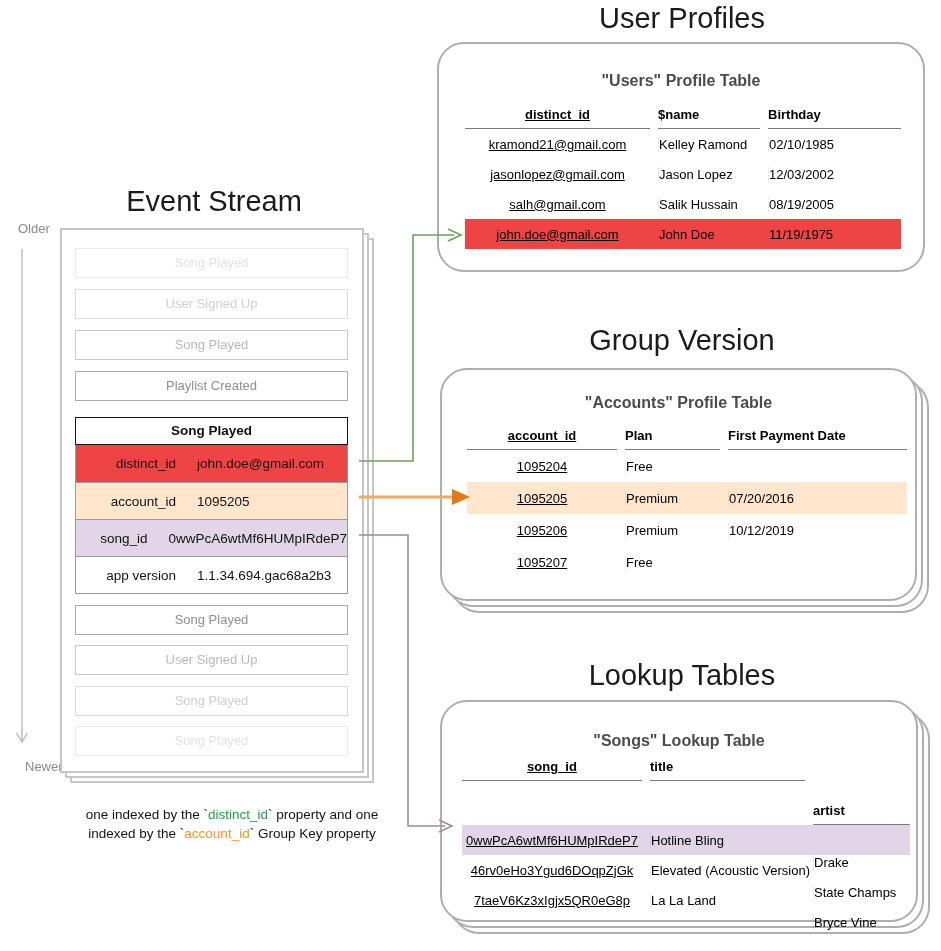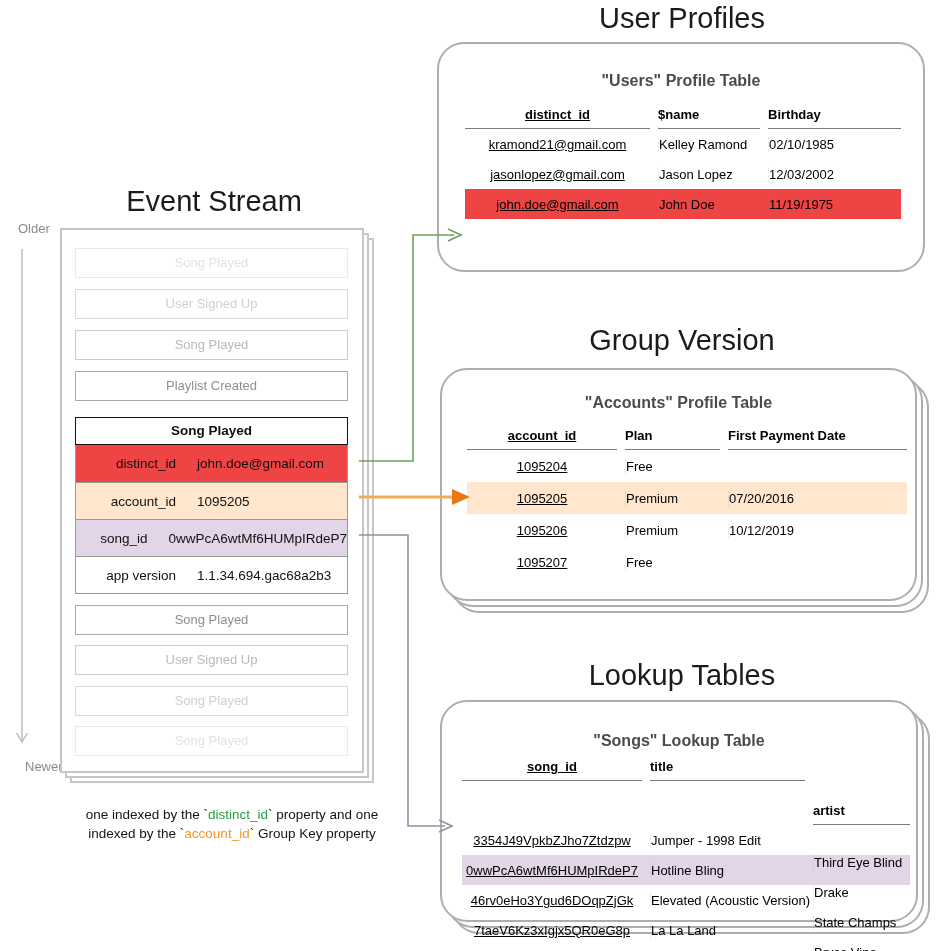--- a/index.html
+++ b/index.html
@@ -143,20 +143,25 @@
       <div class="tr">
         <div class="tc u1 m lnk">kramond21@gmail.com</div>
         <div class="tc u2 m">Kelley Ramond</div>
         <div class="tc u3">02/10/1985</div>
       </div>
       <div class="tr">
         <div class="tc u1 m lnk">jasonlopez@gmail.com</div>
         <div class="tc u2 m">Jason Lopez</div>
         <div class="tc u3">12/03/2002</div>
       </div>
+      <div class="tr">
+        <div class="tc u1 m lnk">salh@gmail.com</div>
+        <div class="tc u2 m">Salik Hussain</div>
+        <div class="tc u3">08/19/2005</div>
+      </div>
       <div class="tr hl-green">
         <div class="tc u1 m lnk">john.doe@gmail.com</div>
         <div class="tc u2 m">John Doe</div>
         <div class="tc u3">11/19/1975</div>
       </div>
     </div>
   </div>
 
   <div class="card stacked" style="left:440px; top:368px; width:477px; height:233px;">
     <div class="card-title" style="top:24px;">"Accounts" Profile Table</div>
@@ -190,25 +195,20 @@
   </div>
 
   <div class="card stacked" style="left:440px; top:700px; width:478px; height:222px;">
     <div class="card-title" style="top:30px;">"Songs" Lookup Table</div>
     <div class="tbl" style="left:20px; top:57px; width:448px;">
       <div class="thead-row">
         <div class="thc s1 m khead">song_id</div>
         <div class="thc s2 m">title</div>
         <div class="thc s3">artist</div>
       </div>
-      <div class="tr">
-        <div class="tc s1 m lnk">3354J49VpkbZJho7Ztdzpw</div>
-        <div class="tc s2 m">Jumper - 1998 Edit</div>
-        <div class="tc s3">Third Eye Blind</div>
-      </div>
       <div class="tr hl-purple">
         <div class="tc s1 m lnk">0wwPcA6wtMf6HUMpIRdeP7</div>
         <div class="tc s2 m">Hotline Bling</div>
         <div class="tc s3">Drake</div>
       </div>
       <div class="tr">
         <div class="tc s1 m lnk">46rv0eHo3Ygud6DOqpZjGk</div>
         <div class="tc s2 m">Elevated (Acoustic Version)</div>
         <div class="tc s3">State Champs</div>
       </div>

